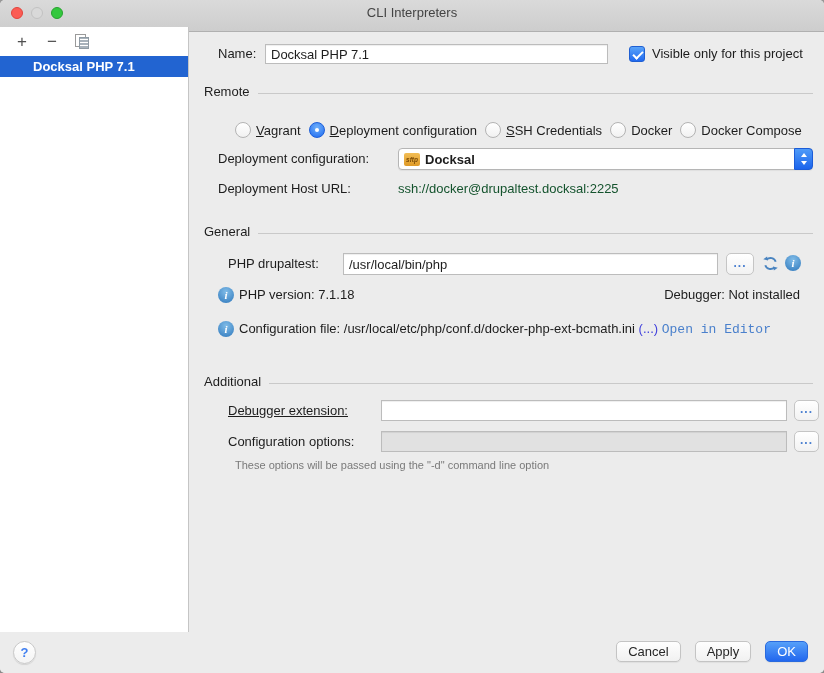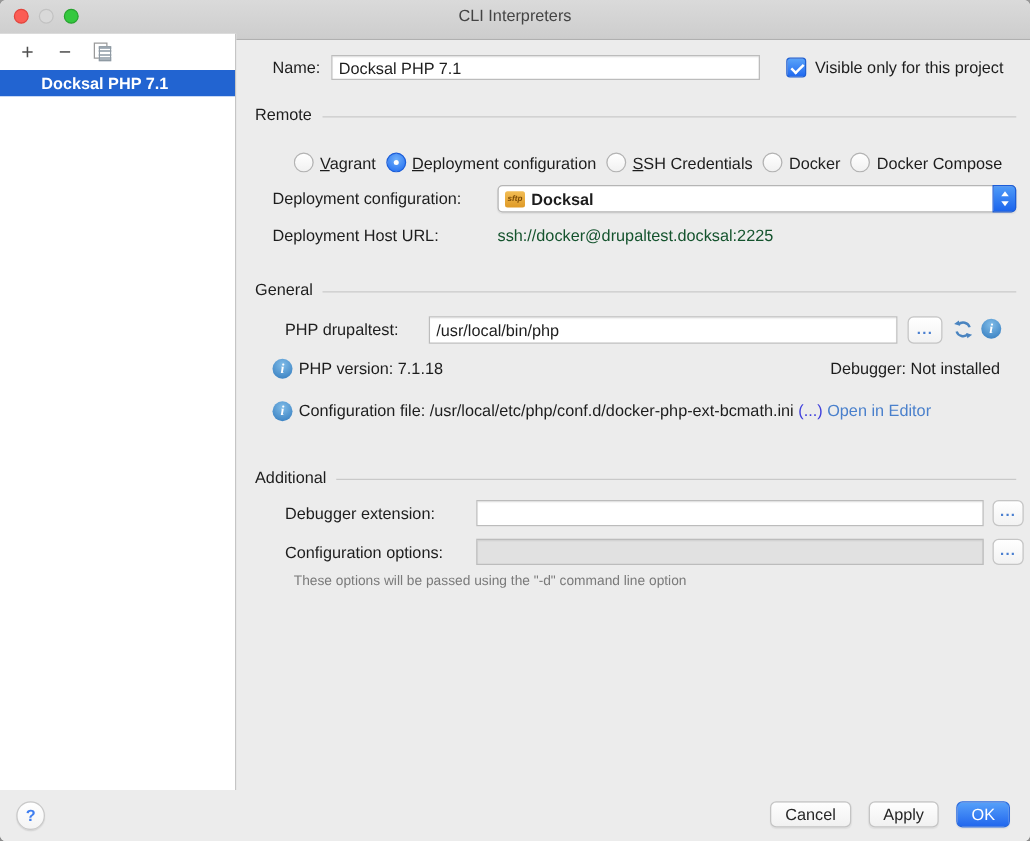--- a/index.html
+++ b/index.html
@@ -73,21 +73,21 @@
     border-radius:0 4px 4px 0; background:linear-gradient(#4f9bf8,#1b64ec); border:1px solid #1b5cd8; }
   .combo-stepper::before { content:""; position:absolute; left:6px; top:4px;
     border-left:3.5px solid transparent; border-right:3.5px solid transparent; border-bottom:4.5px solid #fff; }
   .combo-stepper::after { content:""; position:absolute; left:6px; bottom:4px;
     border-left:3.5px solid transparent; border-right:3.5px solid transparent; border-top:4.5px solid #fff; }
   .sftp-icon { width:16px; height:13px; border-radius:2px;
     background:linear-gradient(#f2bd55,#df9a26); color:#7b4b06; font-size:6.5px; font-weight:bold;
     font-style:italic; text-align:center; line-height:13px; flex:none; }
 
   .link-url { color:#14532d; }
-  .link { color:#4a80cc; cursor:pointer; }
+  .link { color:#4a80cc; cursor:pointer;font-family:Liberation Mono, monospace; }
   .expand { color:#4040dc; cursor:pointer; }
 
   .browse-btn { position:absolute; border:1px solid #c5c5c5; border-radius:5px;
     background:linear-gradient(#fff,#f2f2f2); color:#4a7fd0; font-weight:bold;
     text-align:center; letter-spacing:1px; font-size:12px; }
   .info-icon { display:inline-block; width:16px; height:16px; border-radius:50%;
     background:radial-gradient(circle at 50% 30%, #80bce8, #2f78bc); vertical-align:-3px; }
   .info-icon::after { content:"i"; display:block; color:#fff; text-align:center;
     font:italic bold 11px "Liberation Serif", serif; line-height:16px; }
   .note { font-size:11px; color:#7a7a7a; }
@@ -204,21 +204,21 @@
       <span class="expand">(...)</span>
       <span> </span>
       <span class="link">Open in Editor</span>
     </div>
 
     <div class="abs section" style="left:2px; top:347px; width:609px;">
       <span>Additional</span>
       <div class="section-line"></div>
     </div>
 
-    <div class="abs lbl" style="left:26px; top:374px;">Debugger extension:</div>
+    <div class="abs lbl" style="left:26px; top:374px;text-decoration:underline;">Debugger extension:</div>
     <input class="text-input" style="left: 179px; top: 373px; width: 406px; height: 21px;" type="text" value="">
     <div class="browse-btn" style="left:592px; top:373px; width:25px; height:21px; line-height:17px;">...</div>
 
     <div class="abs lbl" style="left:26px; top:405px;">Configuration options:</div>
     <input class="text-input disabled" style="left: 179px; top: 404px; width: 406px; height: 21px;" type="text" disabled="" value="">
     <div class="browse-btn" style="left:592px; top:404px; width:25px; height:21px; line-height:17px;">...</div>
 
     <div class="abs note" style="left:33px; top:432px;">These options will be passed using the "-d" command line option</div>
   </div>
 

